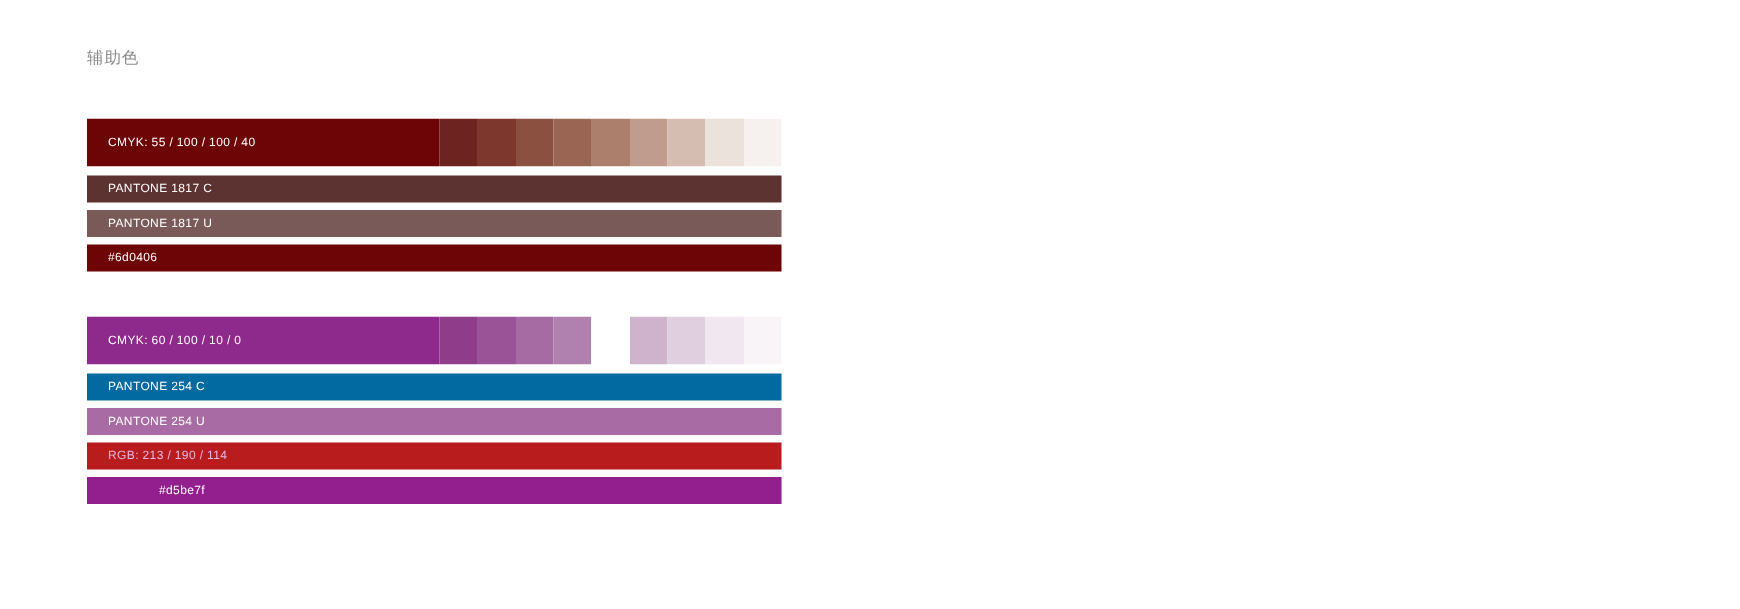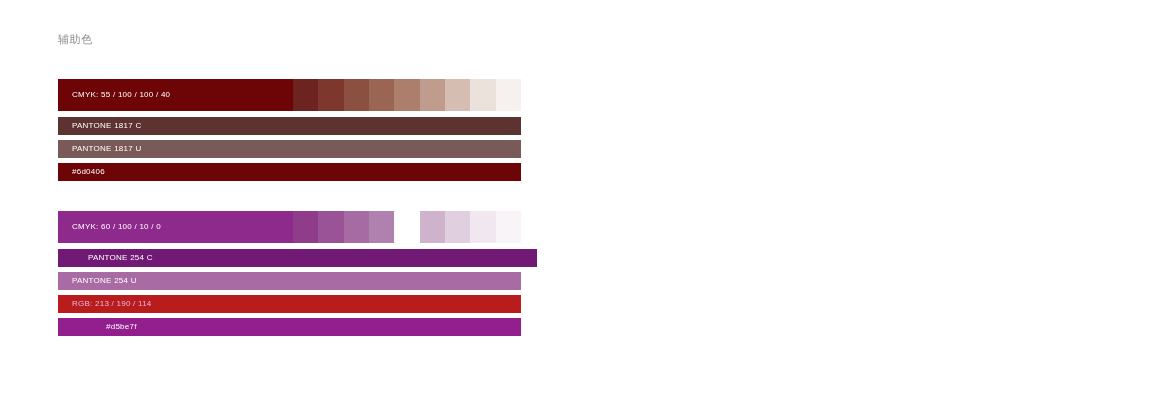--- a/index.html
+++ b/index.html
@@ -139,21 +139,21 @@
             <div class="tint" style="background-color: rgb(154, 83, 150);"></div>
             <div class="tint" style="background-color: rgb(166, 107, 162);"></div>
             <div class="tint" style="background-color: rgb(176, 129, 174);"></div>
             <div class="tint"></div>
             <div class="tint" style="background-color: rgb(207, 179, 204);"></div>
             <div class="tint" style="background-color: rgb(224, 207, 222);"></div>
             <div class="tint" style="background-color: rgb(241, 231, 240);"></div>
             <div class="tint" style="background-color: rgb(249, 244, 248);"></div>
           </div>
       </div>
-      <div class="sub-bar first-sub" style="background-color: #701a75; padding-left: 16px;">
+      <div class="sub-bar first-sub" style="background-color: #0369a1;">
         <div class="bar-label" style="color: rgb(255, 255, 255);">PANTONE 254 C</div>
       </div>
       <div class="sub-bar" style="background-color: rgb(168, 107, 163); align-items: center;">
         <div class="bar-label" style="color: rgb(255, 255, 255);">PANTONE 254 U</div>
       </div>
       <div class="sub-bar" style="background-color: #b91c1c;">
         <div class="bar-label" style="color: rgb(230, 183, 228);">RGB: 213 / 190 / 114</div>
       </div>
       <div class="sub-bar" style="background-color: rgb(147, 30, 142);">
         <div class="bar-label" style="color: rgb(255, 255, 255); padding-left: 48px;">#d5be7f</div>

